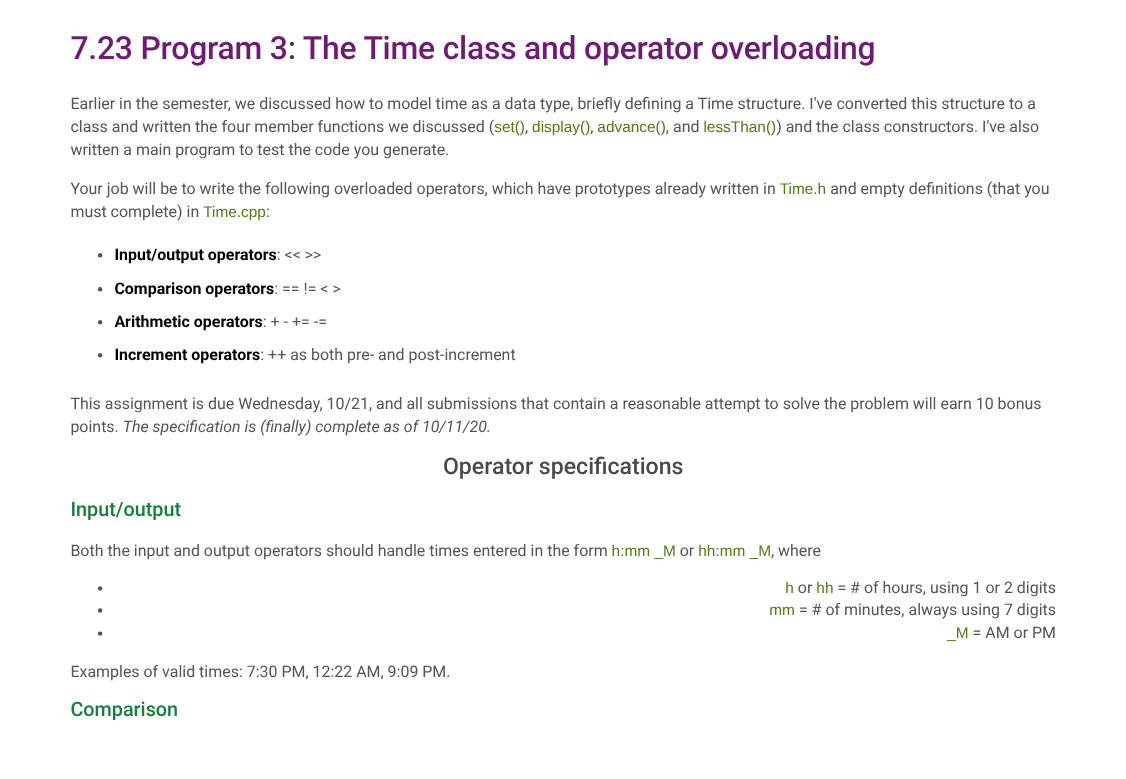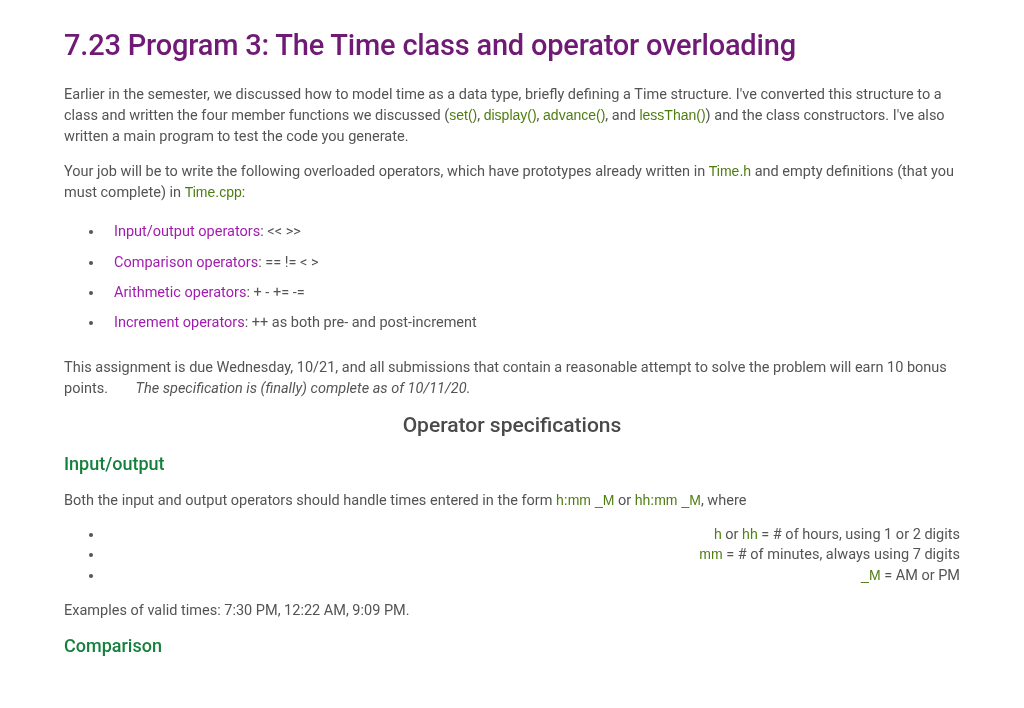--- a/index.html
+++ b/index.html
@@ -60,22 +60,22 @@
     color: #4a4a4a;
     margin: 14px 0 16px 0;
     text-align: center;
   }
   h3.subsection {
     font-size: 18px;
     font-weight: 500;
     color: #15803d;
     margin: 10px 0 16px 0;
   }
-  em { font-style: italic; margin-left: 24px; }
-  strong { font-weight: 400; color: #a21caf; margin-left: 10px; }
+  em { font-style: italic; }
+  strong { font-weight: 700; color: #000000; }
 </style>
 </head>
 <body>
 
 <div class="page">
 
   <h1 class="title">7.23 Program 3: The Time class and operator overloading</h1>
 
 
   <p class="para">

